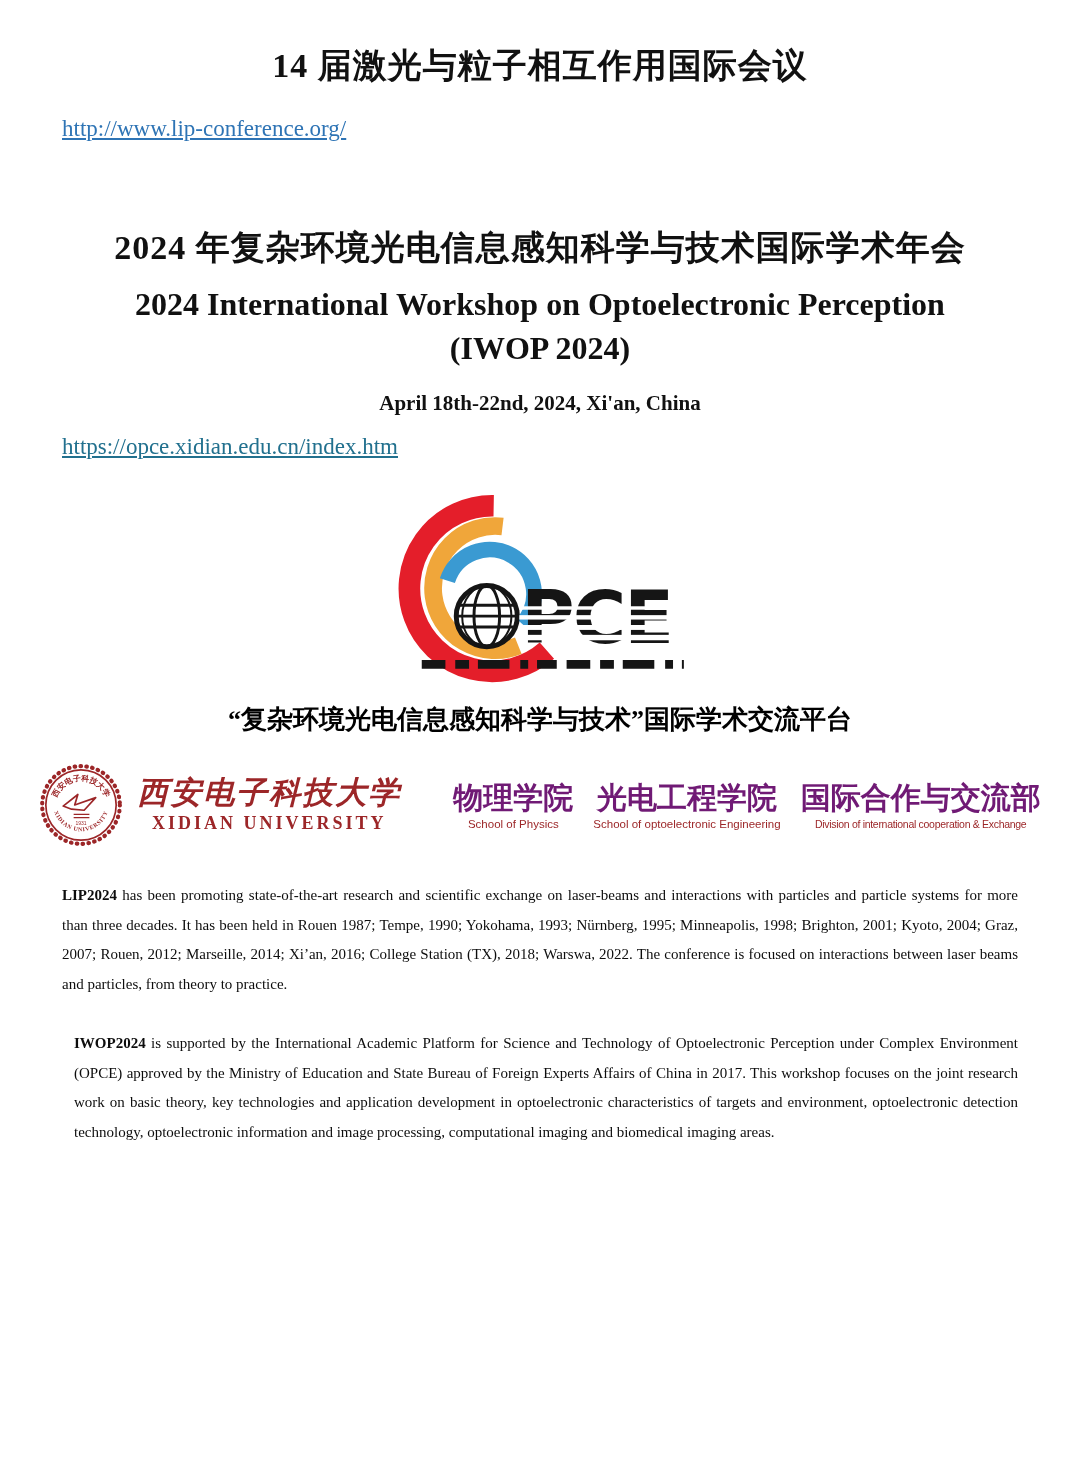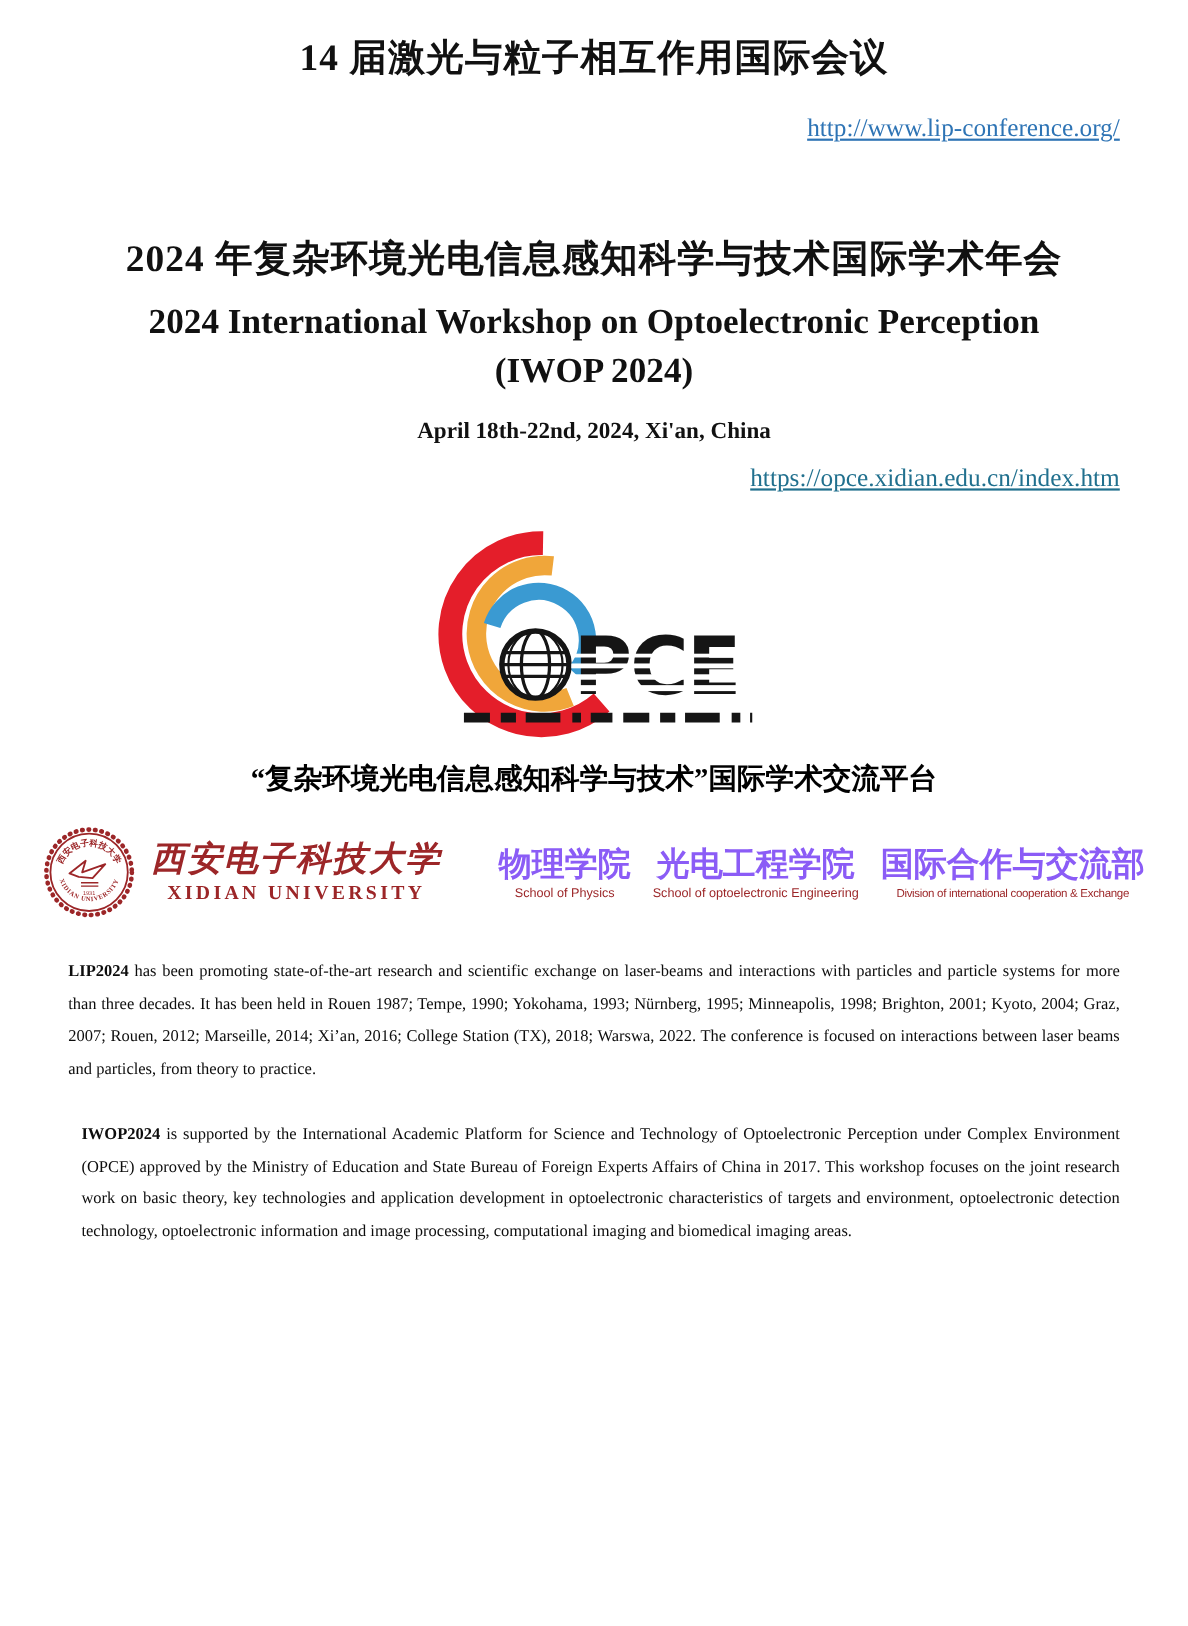--- a/index.html
+++ b/index.html
@@ -2,31 +2,31 @@
 <html><head>
 <meta charset="utf-8">
 <style>
   * { margin: 0; padding: 0; box-sizing: border-box; }
   html, body { background: #ffffff; }
   body {
     width: 1080px; height: 1478px; overflow: hidden;
     font-family: "Liberation Serif", serif;
     color: #111;
   }
-  .page { width: 1080px; height: 1478px; padding: 32px 62px 40px 62px; background: #fff; }
+  .page { width: 1080px; height: 1478px; padding: 44px 62px 40px 62px; background: #fff; }
 
   .title-zh {
     text-align: center; font-weight: bold; font-size: 34px; line-height: 44px;
     font-family: "Liberation Serif", serif; letter-spacing: 1px;
   }
   .title-en {
     text-align: center; font-weight: bold; font-size: 32px; line-height: 44px;
     margin-top: 16px; padding: 0 60px;
   }
-  .link-line { text-align: right; margin-top: 26px; font-size: 23px; line-height: 30px; }
+  .link-line { text-align: left; margin-top: 26px; font-size: 23px; line-height: 30px; }
   .link-line a { text-decoration: underline; }
   a.link-blue { color: #2e74b5; }
   a.link-teal { color: #21708e; }
 
   .section-iwop { margin-top: 82px; }
   .title-en2 { margin-top: 12px; }
   .date-line {
     text-align: center; font-weight: bold; font-size: 21px; line-height: 26px; margin-top: 20px;
   }
   .link-line2 { margin-top: 16px; }
@@ -50,21 +50,21 @@
     font-size: 31px; line-height: 34px; color: #9c2628; letter-spacing: 2px; white-space: nowrap;
   }
   .uni-en {
     font-family: "Liberation Serif", serif; font-weight: bold; font-size: 18px;
     letter-spacing: 3px; color: #9c2628; margin-top: 3px; white-space: nowrap;
   }
   .divider { width: 2px; height: 64px; background: #a04a4a; margin: 0 6px; }
   .dept { display: flex; flex-direction: column; align-items: center; }
   .dept-zh {
     font-family: Liberation Serif, serif; font-weight: bold; font-size: 30px;
-    line-height: 36px; color: #8b5cf6; white-space: nowrap;
+    line-height: 36px; color: #701a75; white-space: nowrap;
   }
   .dept-en {
     font-family: "Liberation Sans", sans-serif; font-weight: normal; font-size: 11.5px;
     color: #9c2628; margin-top: 2px; white-space: nowrap;
   }
   .dept-en.condensed { font-size: 10.5px; letter-spacing: -0.3px; }
 
   .body-para {
     margin-top: 24px; font-size: 15px; line-height: 29.5px; text-align: justify;
     font-family: "Liberation Serif", serif; color: #0d0d0d;

